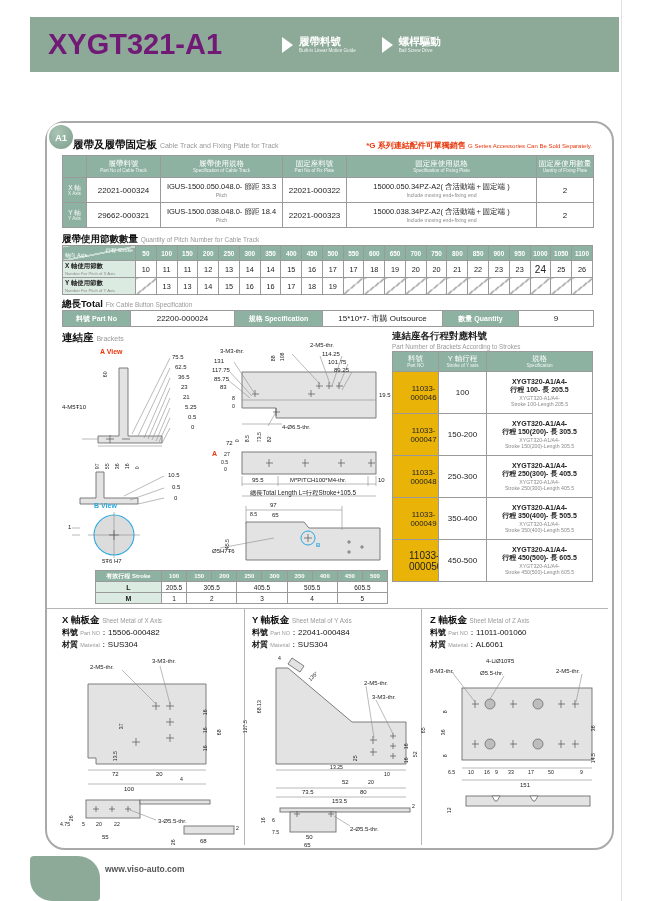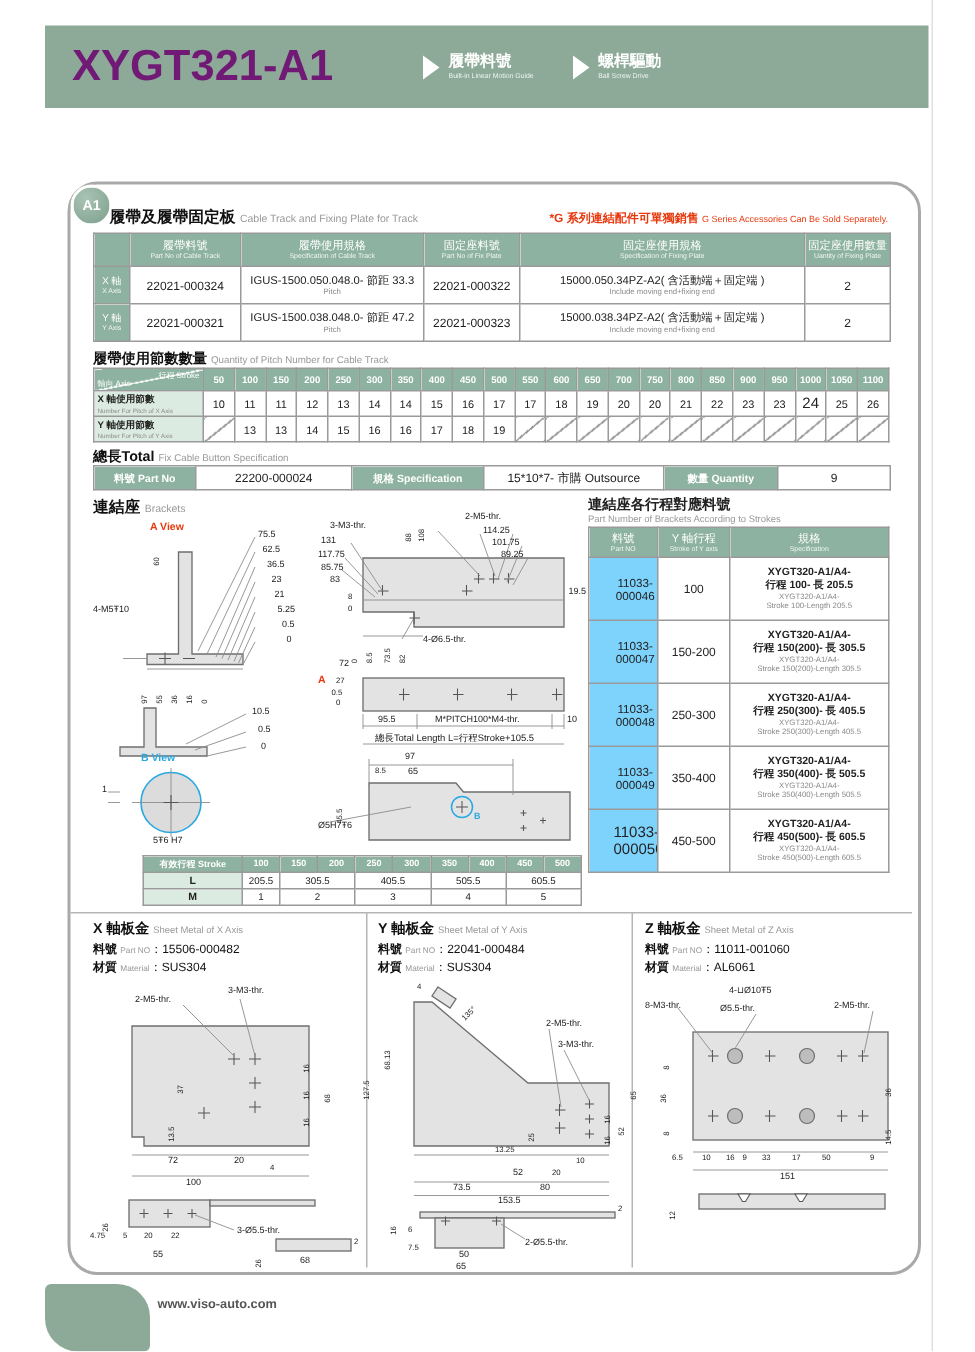--- a/index.html
+++ b/index.html
@@ -29,21 +29,21 @@
   .sect .en{font-weight:normal;color:#999;font-size:7px;}
   .rednote{color:#e8380d;text-align:right;font-size:8px;font-weight:bold;}
   .rednote .en{font-weight:normal;font-size:6px;}
   
   table{border-collapse:collapse;table-layout:fixed;}
   td,th{border:1px solid #9a9a9a;padding:0;vertical-align:middle;text-align:center;overflow:hidden;}
   .gh{background:#8eb2a1;color:#fff;}
   .gh .c{font-size:7.5px;font-weight:normal;line-height:1.15;display:block;}
   .gh .e{font-size:4.6px;color:rgba(255,255,255,.88);display:block;line-height:1.1;}
   .lg{background:#dcebe2;}
-  .vlg{background:#7dd3fc;padding-left:16px;}
+  .vlg{background:#eab308;padding-left:16px;}
   .val{font-size:8px;}
   .sub{font-size:5.2px;color:#8a8a8a;display:block;line-height:1.2;}
   .diag{background-image:linear-gradient(to bottom right,transparent calc(50% - .6px),#9a9a9a calc(50% - .6px),#9a9a9a calc(50% + .6px),transparent calc(50% + .6px));}
   
   .dwrap{position:absolute;}
   .d{position:absolute;font-size:6px;color:#222;white-space:nowrap;line-height:1;}
   .s{font-size:5.2px;}
   .r{transform:rotate(-90deg);transform-origin:left bottom;}
   .red{color:#e8380d;font-weight:bold;}
   .blue{color:#2aa9e0;font-weight:bold;}
@@ -139,22 +139,22 @@
       <td class="val"><span style="font-size:7.5px">IGUS-1500.050.048.0- 節距 33.3</span><span class="sub">Pitch</span></td>
       <td class="val">22021-000322</td>
       <td class="val"><span style="font-size:7.5px">15000.050.34PZ-A2( 含活動端＋固定端 )</span><span class="sub">Include moving end+fixing end</span></td>
       <td class="val">2</td>
     </tr>
     <tr style="height:25px">
       <td class="gh">
             <span class="c" style="font-size:6.5px">Y 軸</span>
             <span class="e">Y Axis</span>
           </td>
-      <td class="val">22021-000321</td>
-      <td class="val"><span style="font-size:7.5px">IGUS-1500.038.048.0- 節距 47.2</span><span class="sub">Pitch</span></td>
+      <td class="val">29662-000321</td>
+      <td class="val"><span style="font-size:7.5px">IGUS-1500.038.048.0- 節距 18.4</span><span class="sub">Pitch</span></td>
       <td class="val">22021-000323</td>
       <td class="val"><span style="font-size:7.5px">15000.038.34PZ-A2( 含活動端＋固定端 )</span><span class="sub">Include moving end+fixing end</span></td>
       <td class="val">2</td>
     </tr>
   </tbody>
     </table>
 
   <div class="abs sect" style="left:62px;top:233px;font-size:9.5px;">
     <span>履帶使用節數數量</span> <span class="en" style="font-size:6.5px">Quantity of Pitch Number for Cable Track</span>
   </div>

